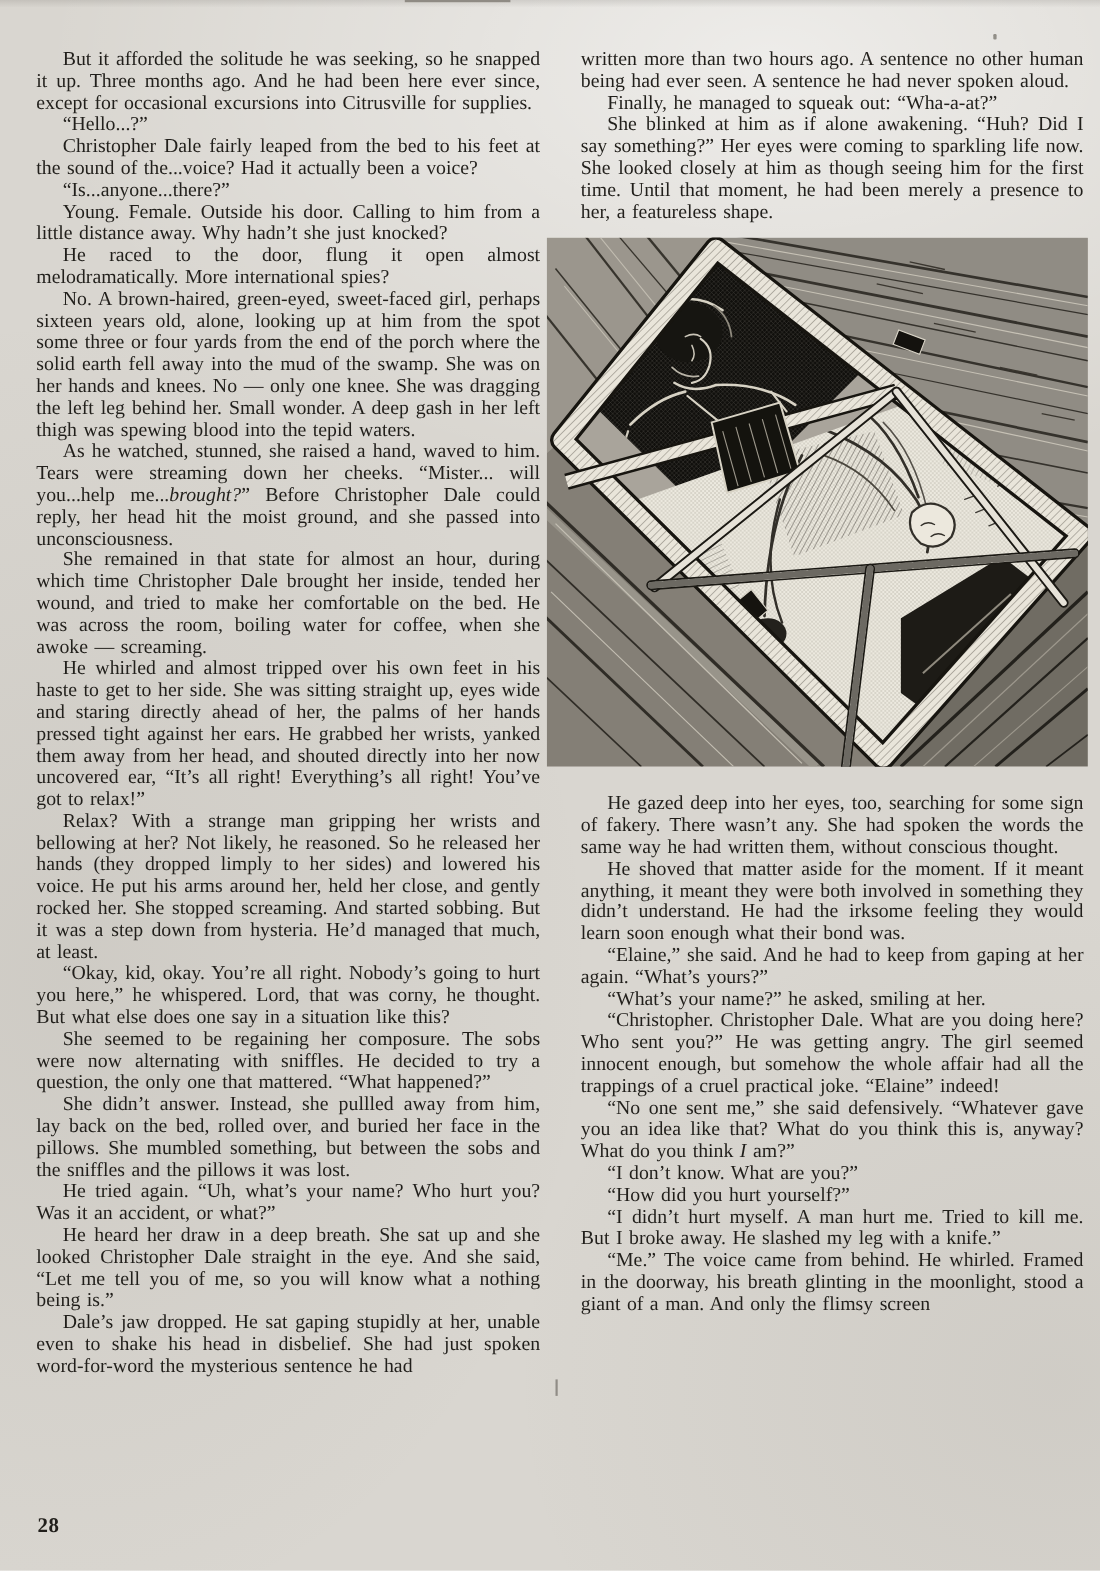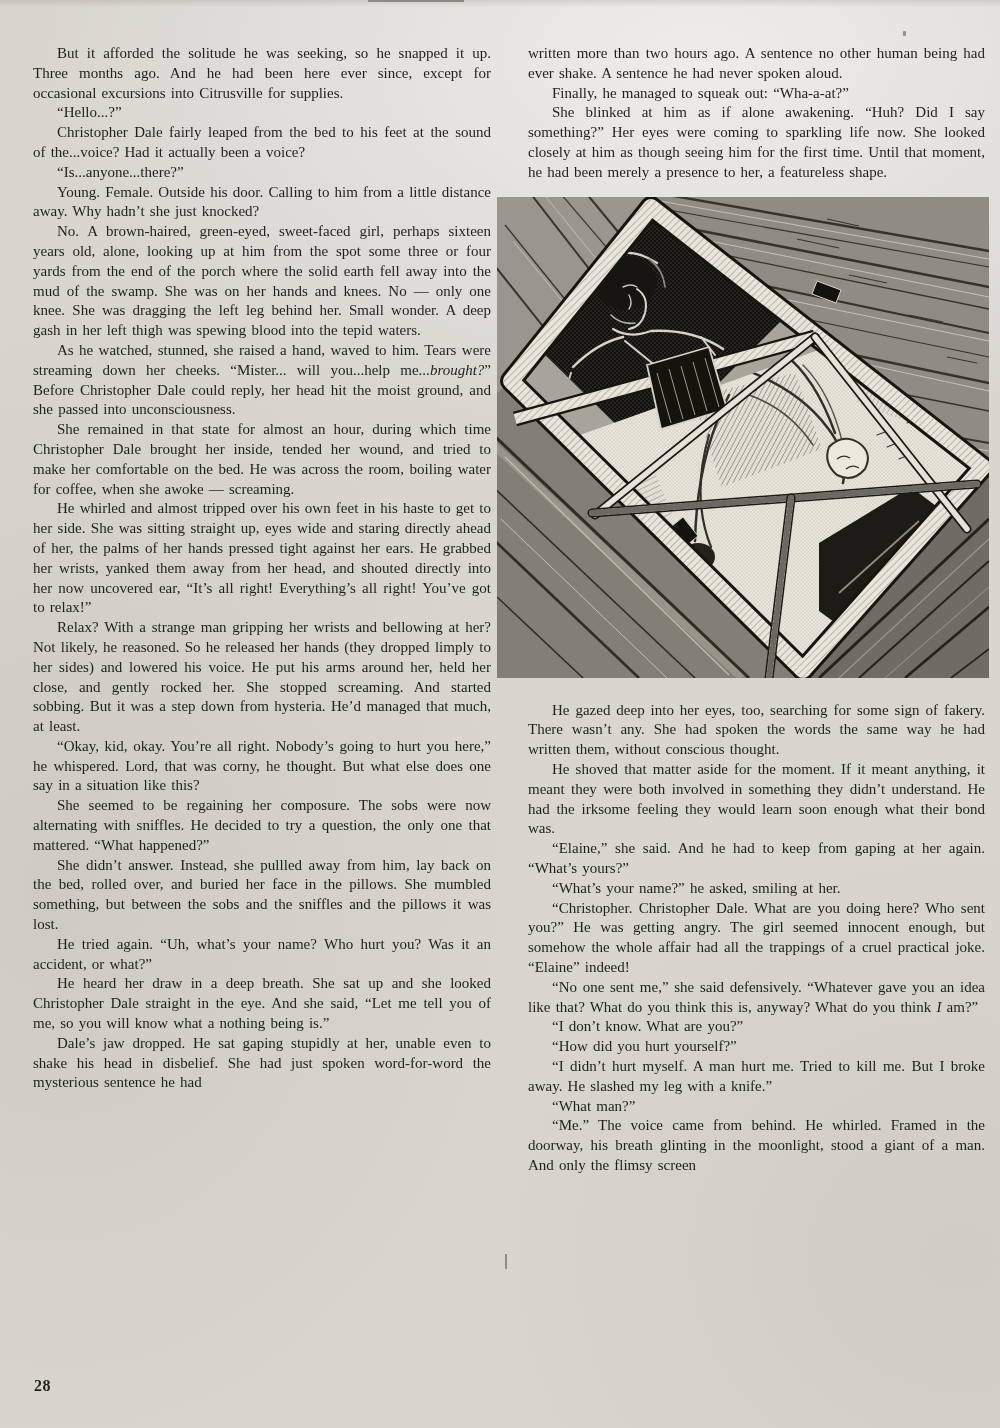--- a/index.html
+++ b/index.html
@@ -13,61 +13,62 @@
       radial-gradient(800px 1000px at 6% 62%, rgba(110,105,95,.10), rgba(0,0,0,0) 60%),
       radial-gradient(900px 800px at 96% 88%, rgba(110,105,95,.09), rgba(0,0,0,0) 55%),
       #d9d6d0;
   }
   .top-shade{position:absolute;top:0;left:0;right:0;height:7px;
     background:linear-gradient(rgba(90,86,80,.16),rgba(90,86,80,0));}
   .top-line{position:absolute;left:368px;top:0;width:96px;height:2px;background:#8f8b84;}
   .speck{position:absolute;left:903px;top:31px;width:3px;height:5px;background:#7d7972;border-radius:1px;opacity:.8;}
   .gutter-mark{position:absolute;left:505px;top:1254px;width:2px;height:15px;background:#6a665f;opacity:.65;}
   .content{position:absolute;left:33px;top:44px;width:952px;display:flex;gap:37px;}
-  .col{width:458px;text-align:justify;font-size:15px;line-height:19.8px;}
+  .col{width:458px;text-align:justify;font-size:18px;line-height:19.8px;}
   .col-right{width:457px;}
   p.para{margin:0;text-indent:24px;word-spacing:1.4px;}
   p.para.noindent{text-indent:0;}
   p.para em{font-style:italic;}
   figure.illo{display:block;margin:14px 0 23px -31px;padding:0;width:492px;height:481px;}
   figure.illo svg{display:block;width:492px;height:481px;}
-  .page-number{position:absolute;left:34px;top:1377px;font-size:16px;font-weight:700;letter-spacing:.5px;}
+  .page-number{position:absolute;left:34px;top:1377px;font-size:19px;font-weight:700;letter-spacing:.5px;}
 </style>
 </head>
 <body>
 
 <div class="page">
   <div class="top-shade"></div>
   <div class="top-line"></div>
   <div class="speck"></div>
   <div class="gutter-mark"></div>
 
   <div class="content">
     <div class="col col-left" id="col-left">
         <p class="para">But it afforded the solitude he was seeking, so he snapped it up. Three months ago. And he had been here ever since, except for occasional excursions into Citrusville for supplies.</p>
         <p class="para">“Hello...?”</p>
         <p class="para">Christopher Dale fairly leaped from the bed to his feet at the sound of the...voice? Had it actually been a voice?</p>
         <p class="para">“Is...anyone...there?”</p>
         <p class="para">Young. Female. Outside his door. Calling to him from a little distance away. Why hadn’t she just knocked?</p>
+        <p class="para">He raced to the door, flung it open almost melodramatically. More international spies?</p>
         <p class="para">No. A brown-haired, green-eyed, sweet-faced girl, perhaps sixteen years old, alone, looking up at him from the spot some three or four yards from the end of the porch where the solid earth fell away into the mud of the swamp. She was on her hands and knees. No — only one knee. She was dragging the left leg behind her. Small wonder. A deep gash in her left thigh was spewing blood into the tepid waters.</p>
         <p class="para">As he watched, stunned, she raised a hand, waved to him. Tears were streaming down her cheeks. “Mister... will you...help me...<em>brought?</em>” Before Christopher Dale could reply, her head hit the moist ground, and she passed into unconsciousness.</p>
         <p class="para">She remained in that state for almost an hour, during which time Christopher Dale brought her inside, tended her wound, and tried to make her comfortable on the bed. He was across the room, boiling water for coffee, when she awoke — screaming.</p>
         <p class="para">He whirled and almost tripped over his own feet in his haste to get to her side. She was sitting straight up, eyes wide and staring directly ahead of her, the palms of her hands pressed tight against her ears. He grabbed her wrists, yanked them away from her head, and shouted directly into her now uncovered ear, “It’s all right! Everything’s all right! You’ve got to relax!”</p>
         <p class="para">Relax? With a strange man gripping her wrists and bellowing at her? Not likely, he reasoned. So he released her hands (they dropped limply to her sides) and lowered his voice. He put his arms around her, held her close, and gently rocked her. She stopped screaming. And started sobbing. But it was a step down from hysteria. He’d managed that much, at least.</p>
         <p class="para">“Okay, kid, okay. You’re all right. Nobody’s going to hurt you here,” he whispered. Lord, that was corny, he thought. But what else does one say in a situation like this?</p>
         <p class="para">She seemed to be regaining her composure. The sobs were now alternating with sniffles. He decided to try a question, the only one that mattered. “What happened?”</p>
         <p class="para">She didn’t answer. Instead, she pullled away from him, lay back on the bed, rolled over, and buried her face in the pillows. She mumbled something, but between the sobs and the sniffles and the pillows it was lost.</p>
         <p class="para">He tried again. “Uh, what’s your name? Who hurt you? Was it an accident, or what?”</p>
         <p class="para">He heard her draw in a deep breath. She sat up and she looked Christopher Dale straight in the eye. And she said, “Let me tell you of me, so you will know what a nothing being is.”</p>
         <p class="para">Dale’s jaw dropped. He sat gaping stupidly at her, unable even to shake his head in disbelief. She had just spoken word-for-word the mysterious sentence he had</p>
       </div>
 
     <div class="col col-right">
       <div id="col-right-top">
-          <p class="para noindent">written more than two hours ago. A sentence no other human being had ever shake. A sentence he had never spoken aloud.</p>
+          <p class="para noindent">written more than two hours ago. A sentence no other human being had ever seen. A sentence he had never spoken aloud.</p>
           <p class="para">Finally, he managed to squeak out: “Wha-a-at?”</p>
           <p class="para">She blinked at him as if alone awakening. “Huh? Did I say something?” Her eyes were coming to sparkling life now. She looked closely at him as though seeing him for the first time. Until that moment, he had been merely a presence to her, a featureless shape.</p>
         </div>
 
       <figure class="illo">
         <svg viewBox="0 0 492 481" role="img" xmlns="http://www.w3.org/2000/svg" aria-label="Black-and-white ink drawing: a giant man holding a knife, seen from below through the crossed bars and mesh of a screen door set in diagonal wood planking">
           <defs>
             <pattern id="hatchFrame" width="5" height="5" patternUnits="userSpaceOnUse" patternTransform="rotate(45)">
               <line x1="0" y1="0" x2="0" y2="5" stroke="#6f6a61" stroke-width="1.1"></line>
             </pattern>
@@ -268,20 +269,19 @@
       <div id="col-right-bottom">
           <p class="para">He gazed deep into her eyes, too, searching for some sign of fakery. There wasn’t any. She had spoken the words the same way he had written them, without conscious thought.</p>
           <p class="para">He shoved that matter aside for the moment. If it meant anything, it meant they were both involved in something they didn’t understand. He had the irksome feeling they would learn soon enough what their bond was.</p>
           <p class="para">“Elaine,” she said. And he had to keep from gaping at her again. “What’s yours?”</p>
           <p class="para">“What’s your name?” he asked, smiling at her.</p>
           <p class="para">“Christopher. Christopher Dale. What are you doing here? Who sent you?” He was getting angry. The girl seemed innocent enough, but somehow the whole affair had all the trappings of a cruel practical joke. “Elaine” indeed!</p>
           <p class="para">“No one sent me,” she said defensively. “Whatever gave you an idea like that? What do you think this is, anyway? What do you think <em>I</em> am?”</p>
           <p class="para">“I don’t know. What are you?”</p>
           <p class="para">“How did you hurt yourself?”</p>
           <p class="para">“I didn’t hurt myself. A man hurt me. Tried to kill me. But I broke away. He slashed my leg with a knife.”</p>
-          <p class="para">“What man?”</p>
           <p class="para">“Me.” The voice came from behind. He whirled. Framed in the doorway, his breath glinting in the moonlight, stood a giant of a man. And only the flimsy screen</p>
         </div>
     </div>
   </div>
 
   <div class="page-number">28</div>
 </div>
 
 </body></html>

